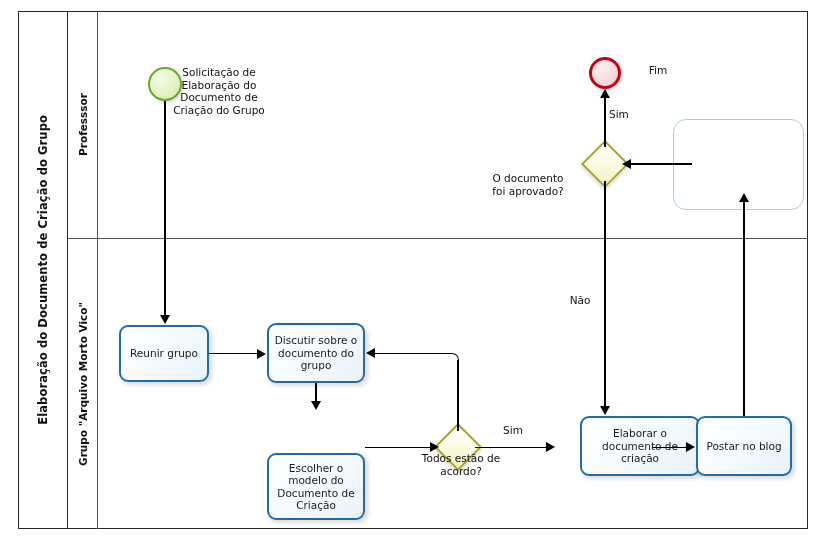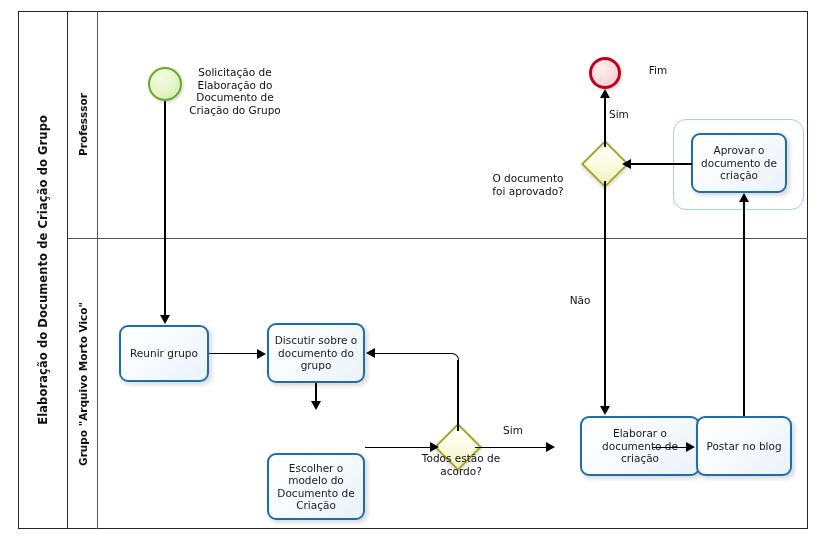--- a/index.html
+++ b/index.html
@@ -74,37 +74,34 @@
     <span>Professsor</span>
   </div>
 
   <div class="lane-title" id="lane-bot">
     <span>Grupo "Arquivo Morto Vico"</span>
   </div>
 
   <div class="lane-divider"></div>
 
   <div class="event start-event" style="left:148px;top:67px;"></div>
-  <div class="lbl" style="left:182px;top:66px;width:106px;">Solicitação de
+  <div class="lbl" style="left:166px;top:66px;width:106px;">Solicitação de
 Elaboração do
 Documento de
 Criação do Grupo</div>
 
   <div class="event end-event" style="left:589px;top:57px;"></div>
   <div class="lbl lbl-l" style="left:628px;top:64px;width:60px;">Fim</div>
 
   <div class="gateway" style="left:588px;top:147px;width:34px;height:34px;"></div>
   <div class="lbl" style="left:476px;top:148px;width:104px;margin-top:24px;">O documento
 foi aprovado?</div>
 
   <div class="subprocess" style="left:673px;top:119px;width:131px;height:91px;"></div>
 
-  <div class="task" style="left:691px;top:133px;width:96px;height:60px;">Aprovar o
-documento de
-criação</div>
 
   <div class="task" style="left:119px;top:325px;width:90px;height:57px;">Reunir grupo</div>
 
   <div class="task" style="left:267px;top:323px;width:98px;height:60px;">Discutir sobre o
 documento do
 grupo</div>
 
   <div class="task" style="left:267px;top:411px;width:98px;height:67px;margin-top:42px;">Escolher o
 modelo do
 Documento de

